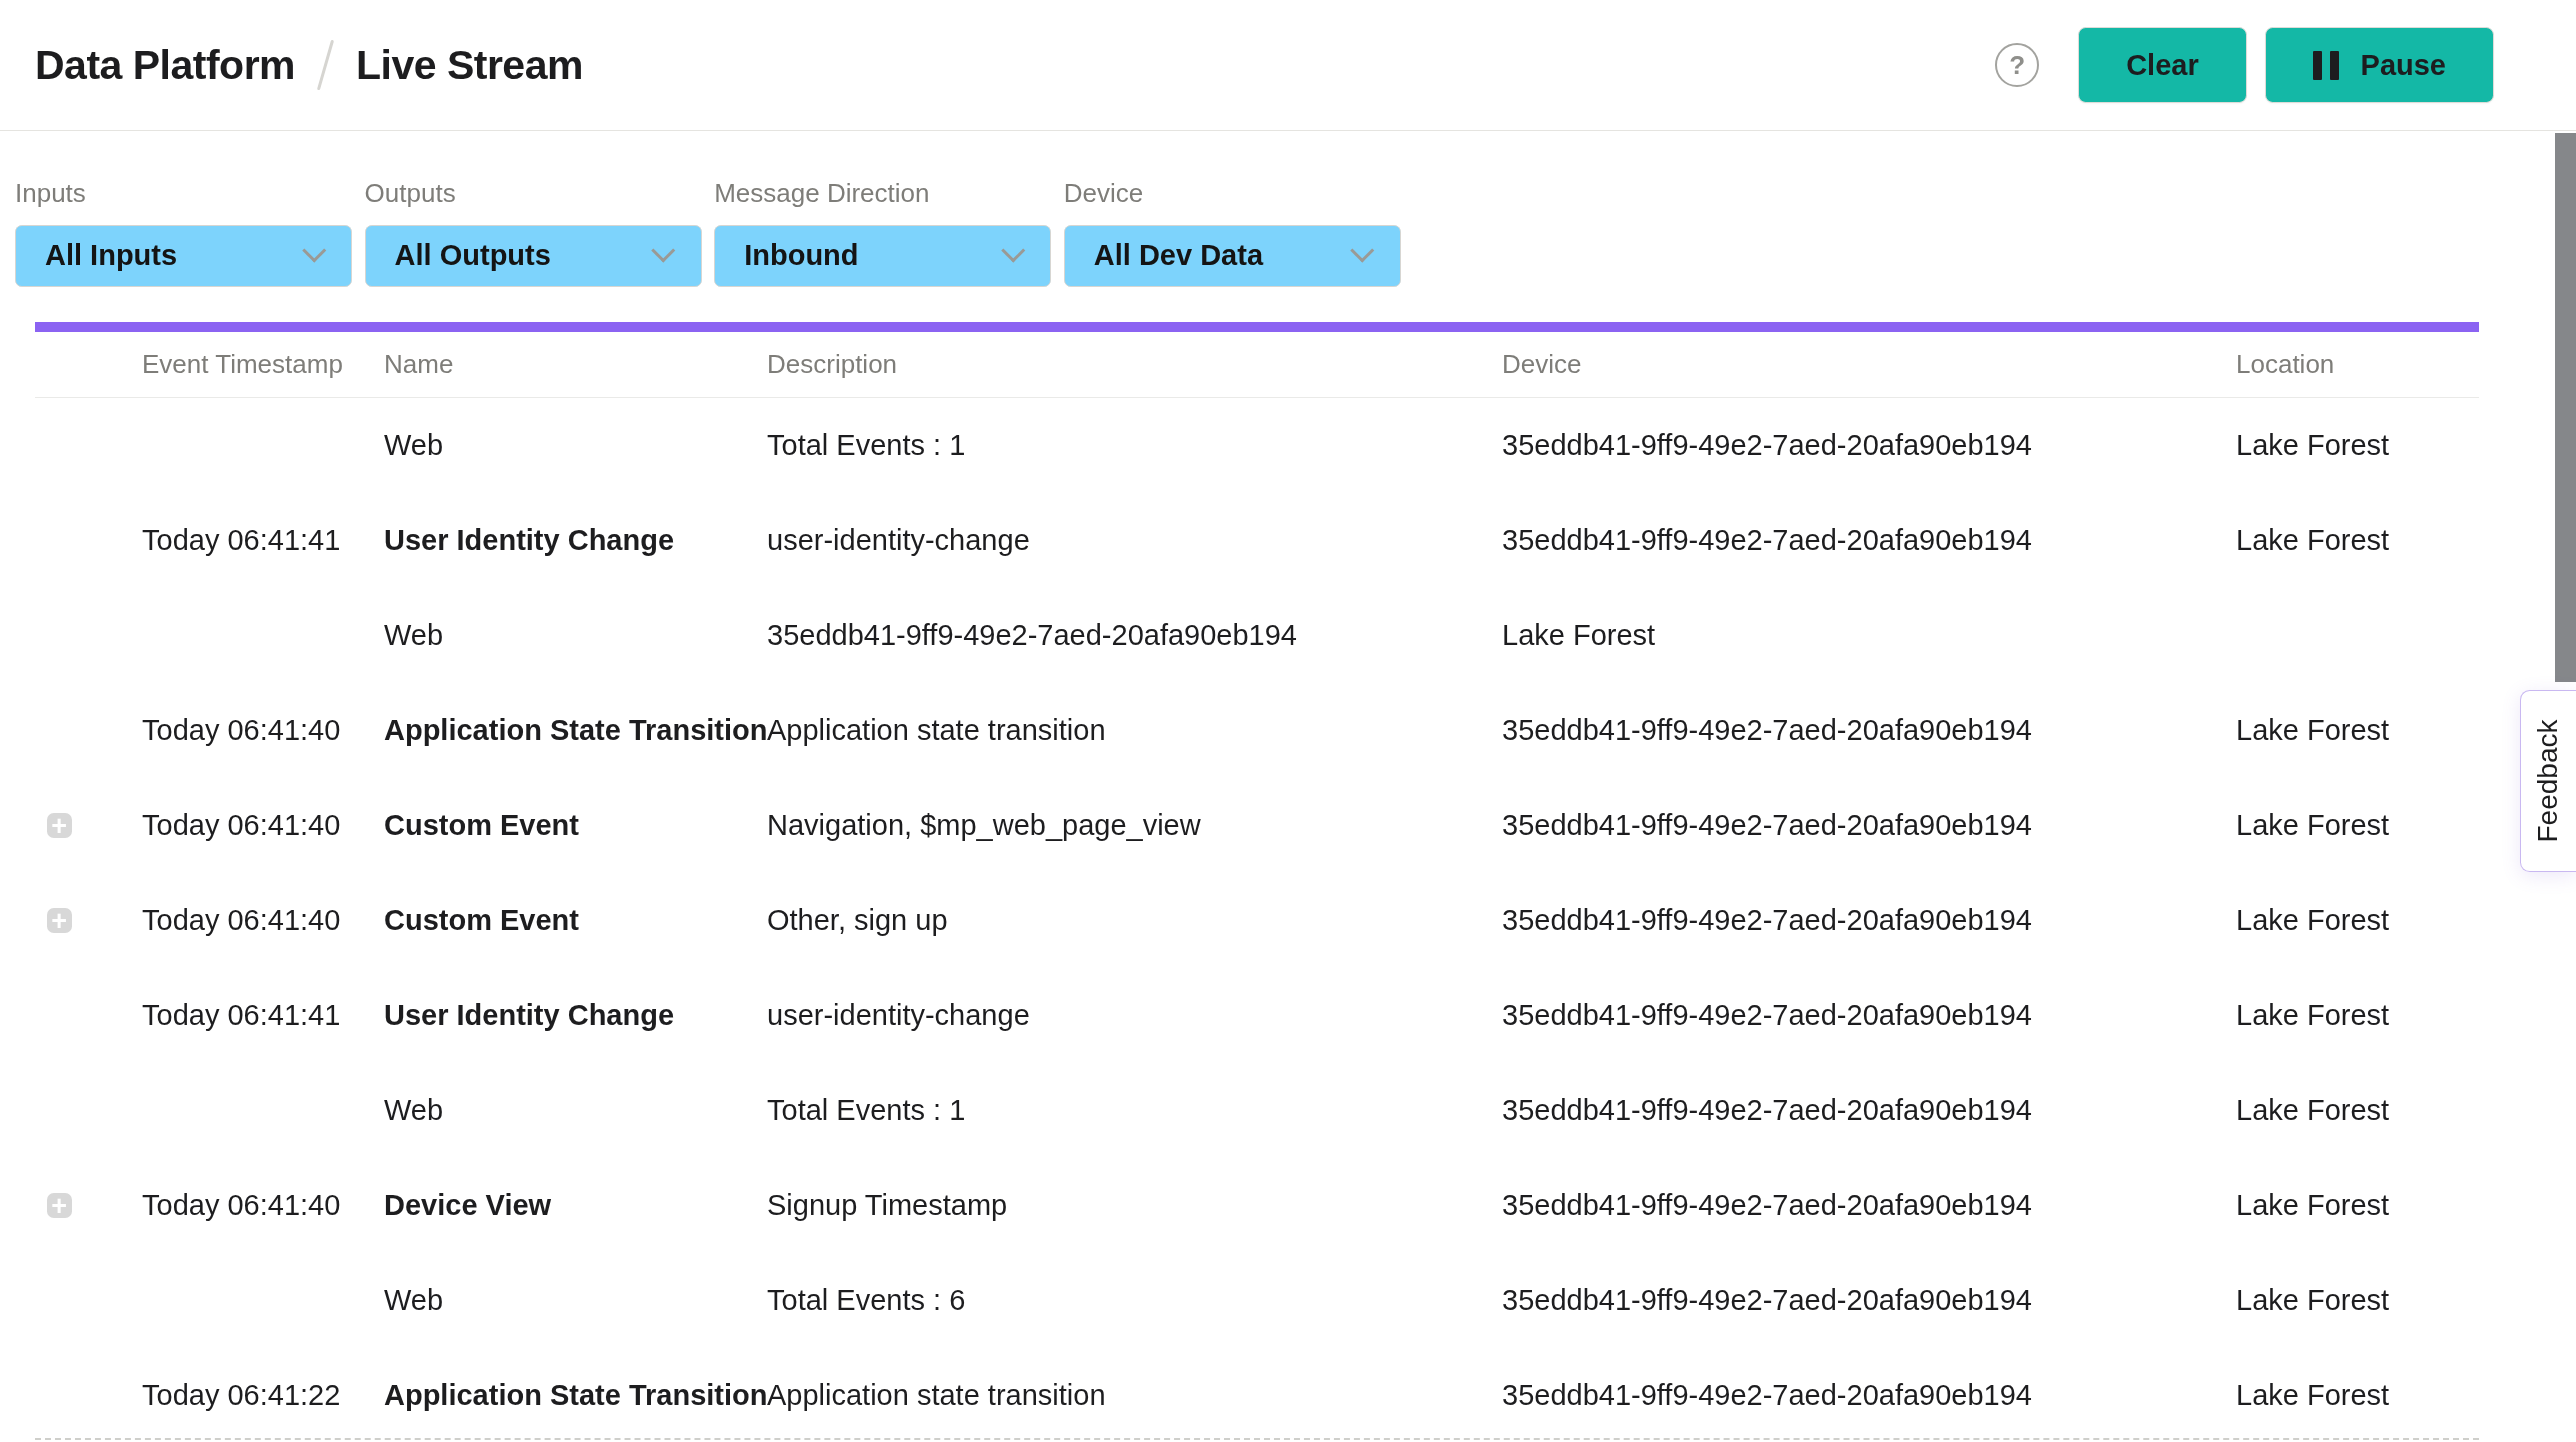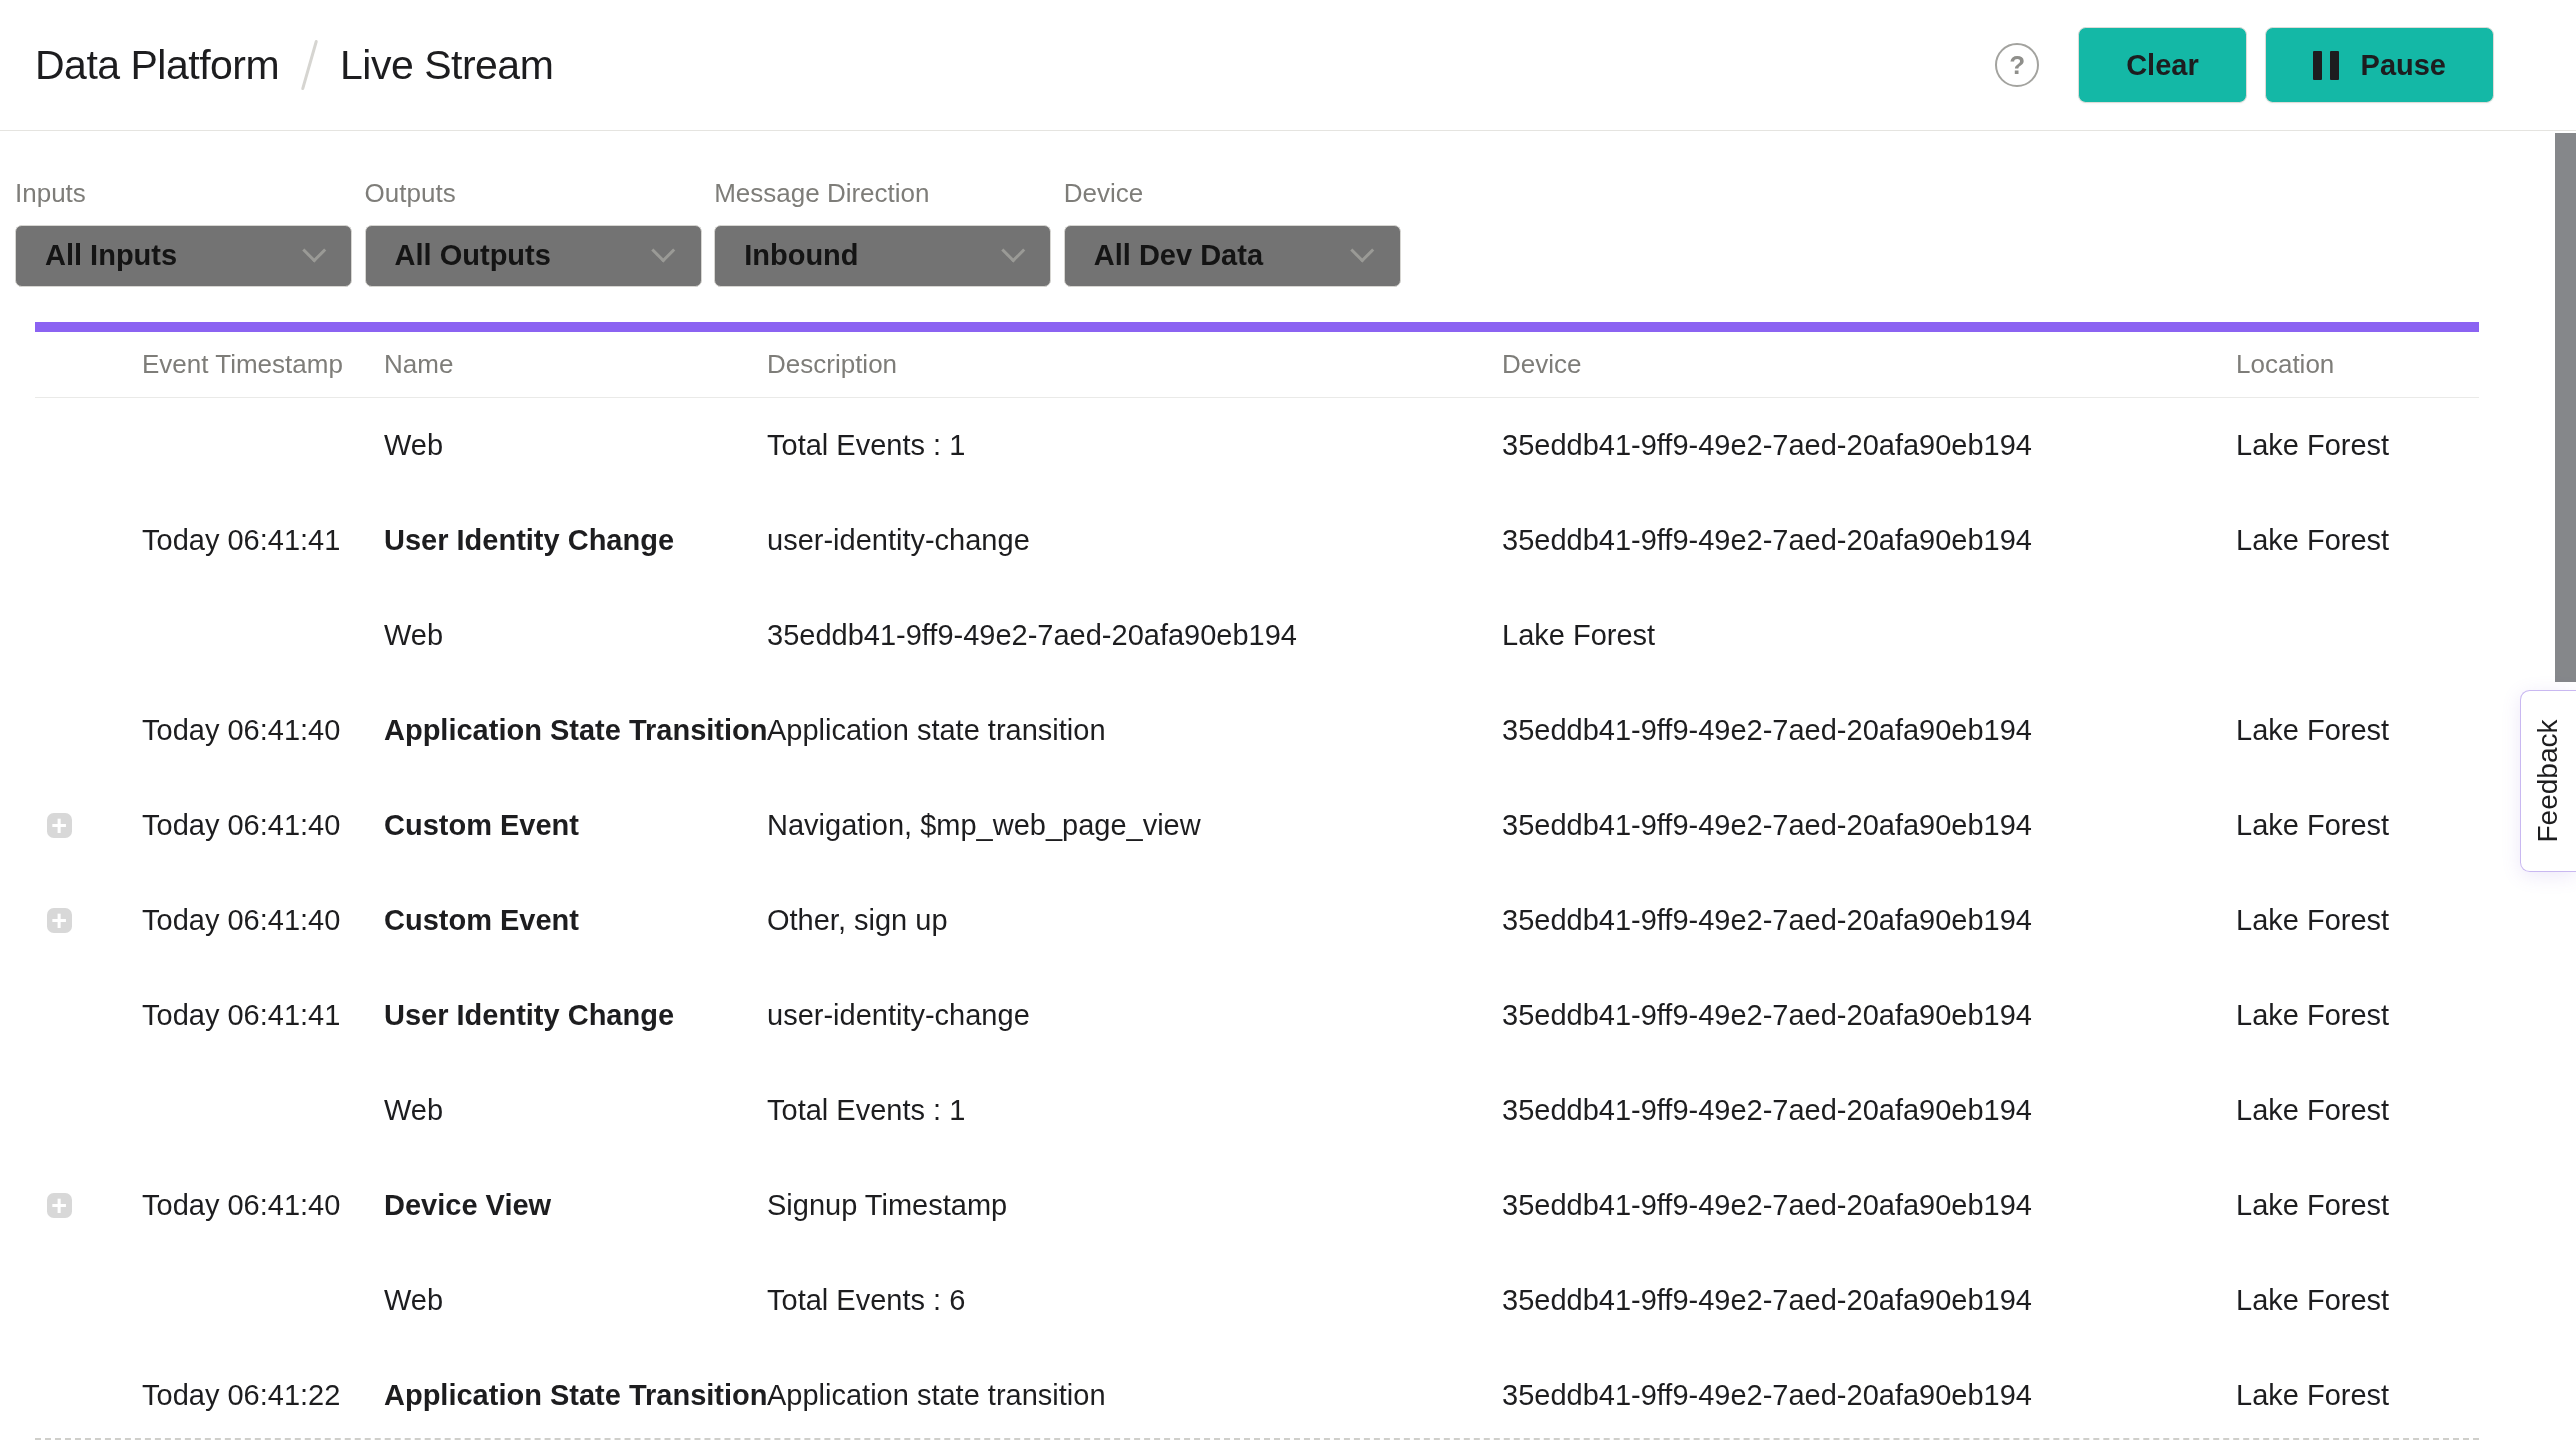--- a/index.html
+++ b/index.html
@@ -15,21 +15,21 @@
 
   
   .topbar {
     height: 131px;
     border-bottom: 1.9px solid #e5e4e0;
     display: flex; align-items: center;
     padding: 0 82px 0 35px;
   }
   .breadcrumb { display: flex; align-items: center; gap: 29px; }
   .crumb {
-    font-size: 41px; font-weight: 400; letter-spacing: -0.5px; color: #1d1d1f;
+    font-size: 41px; font-weight: 700; letter-spacing: -0.5px; color: #1d1d1f;
   }
   .crumb-sep {
     width: 2.9px; height: 52px; background: #d6d5d1;
     transform: rotate(16deg); border-radius: 1.9px;
   }
   .topbar-actions { margin-left: auto; display: flex; align-items: center; }
   .help-icon {
     width: 44px; height: 44px; border: 2.9px solid #a3a39f; border-radius: 50%;
     display: flex; align-items: center; justify-content: center;
     font-size: 26px; font-weight: 700; color: #8f8f8b;
@@ -45,21 +45,21 @@
   }
   .btn + .btn { margin-left: 18.4px; }
   .pause-icon { display: flex; gap: 8.7px; margin-right: 21.4px; }
   .pause-icon i { width: 8.7px; height: 29px; background: #1d1d1f; border-radius: 1px; display: block; }
 
   
   .filterbar { padding: 47px 0 0 15px; display: flex; gap: 12.6px; }
   .filter { width: 337px; }
   .filter-label { font-size: 26px; color: #7e7d79; margin-bottom: 15.5px; }
   .select {
-    height: 62px; border: 1.9px solid #d7d6d2; border-radius: 6.8px; background: #737373;
+    height: 62px; border: 1.9px solid #d7d6d2; border-radius: 6.8px; background: #7dd3fc;
     display: flex; align-items: center; justify-content: space-between;
     padding: 0 29px; cursor: pointer;
   }
   .select-value { font-size: 29px; font-weight: 600; color: #141414; }
   .chevron {
     width: 16.5px; height: 16.5px;
     border-right: 3.9px solid #9a9a96; border-bottom: 3.9px solid #9a9a96;
     transform: rotate(45deg); margin-top: -9.7px;
   }
 

